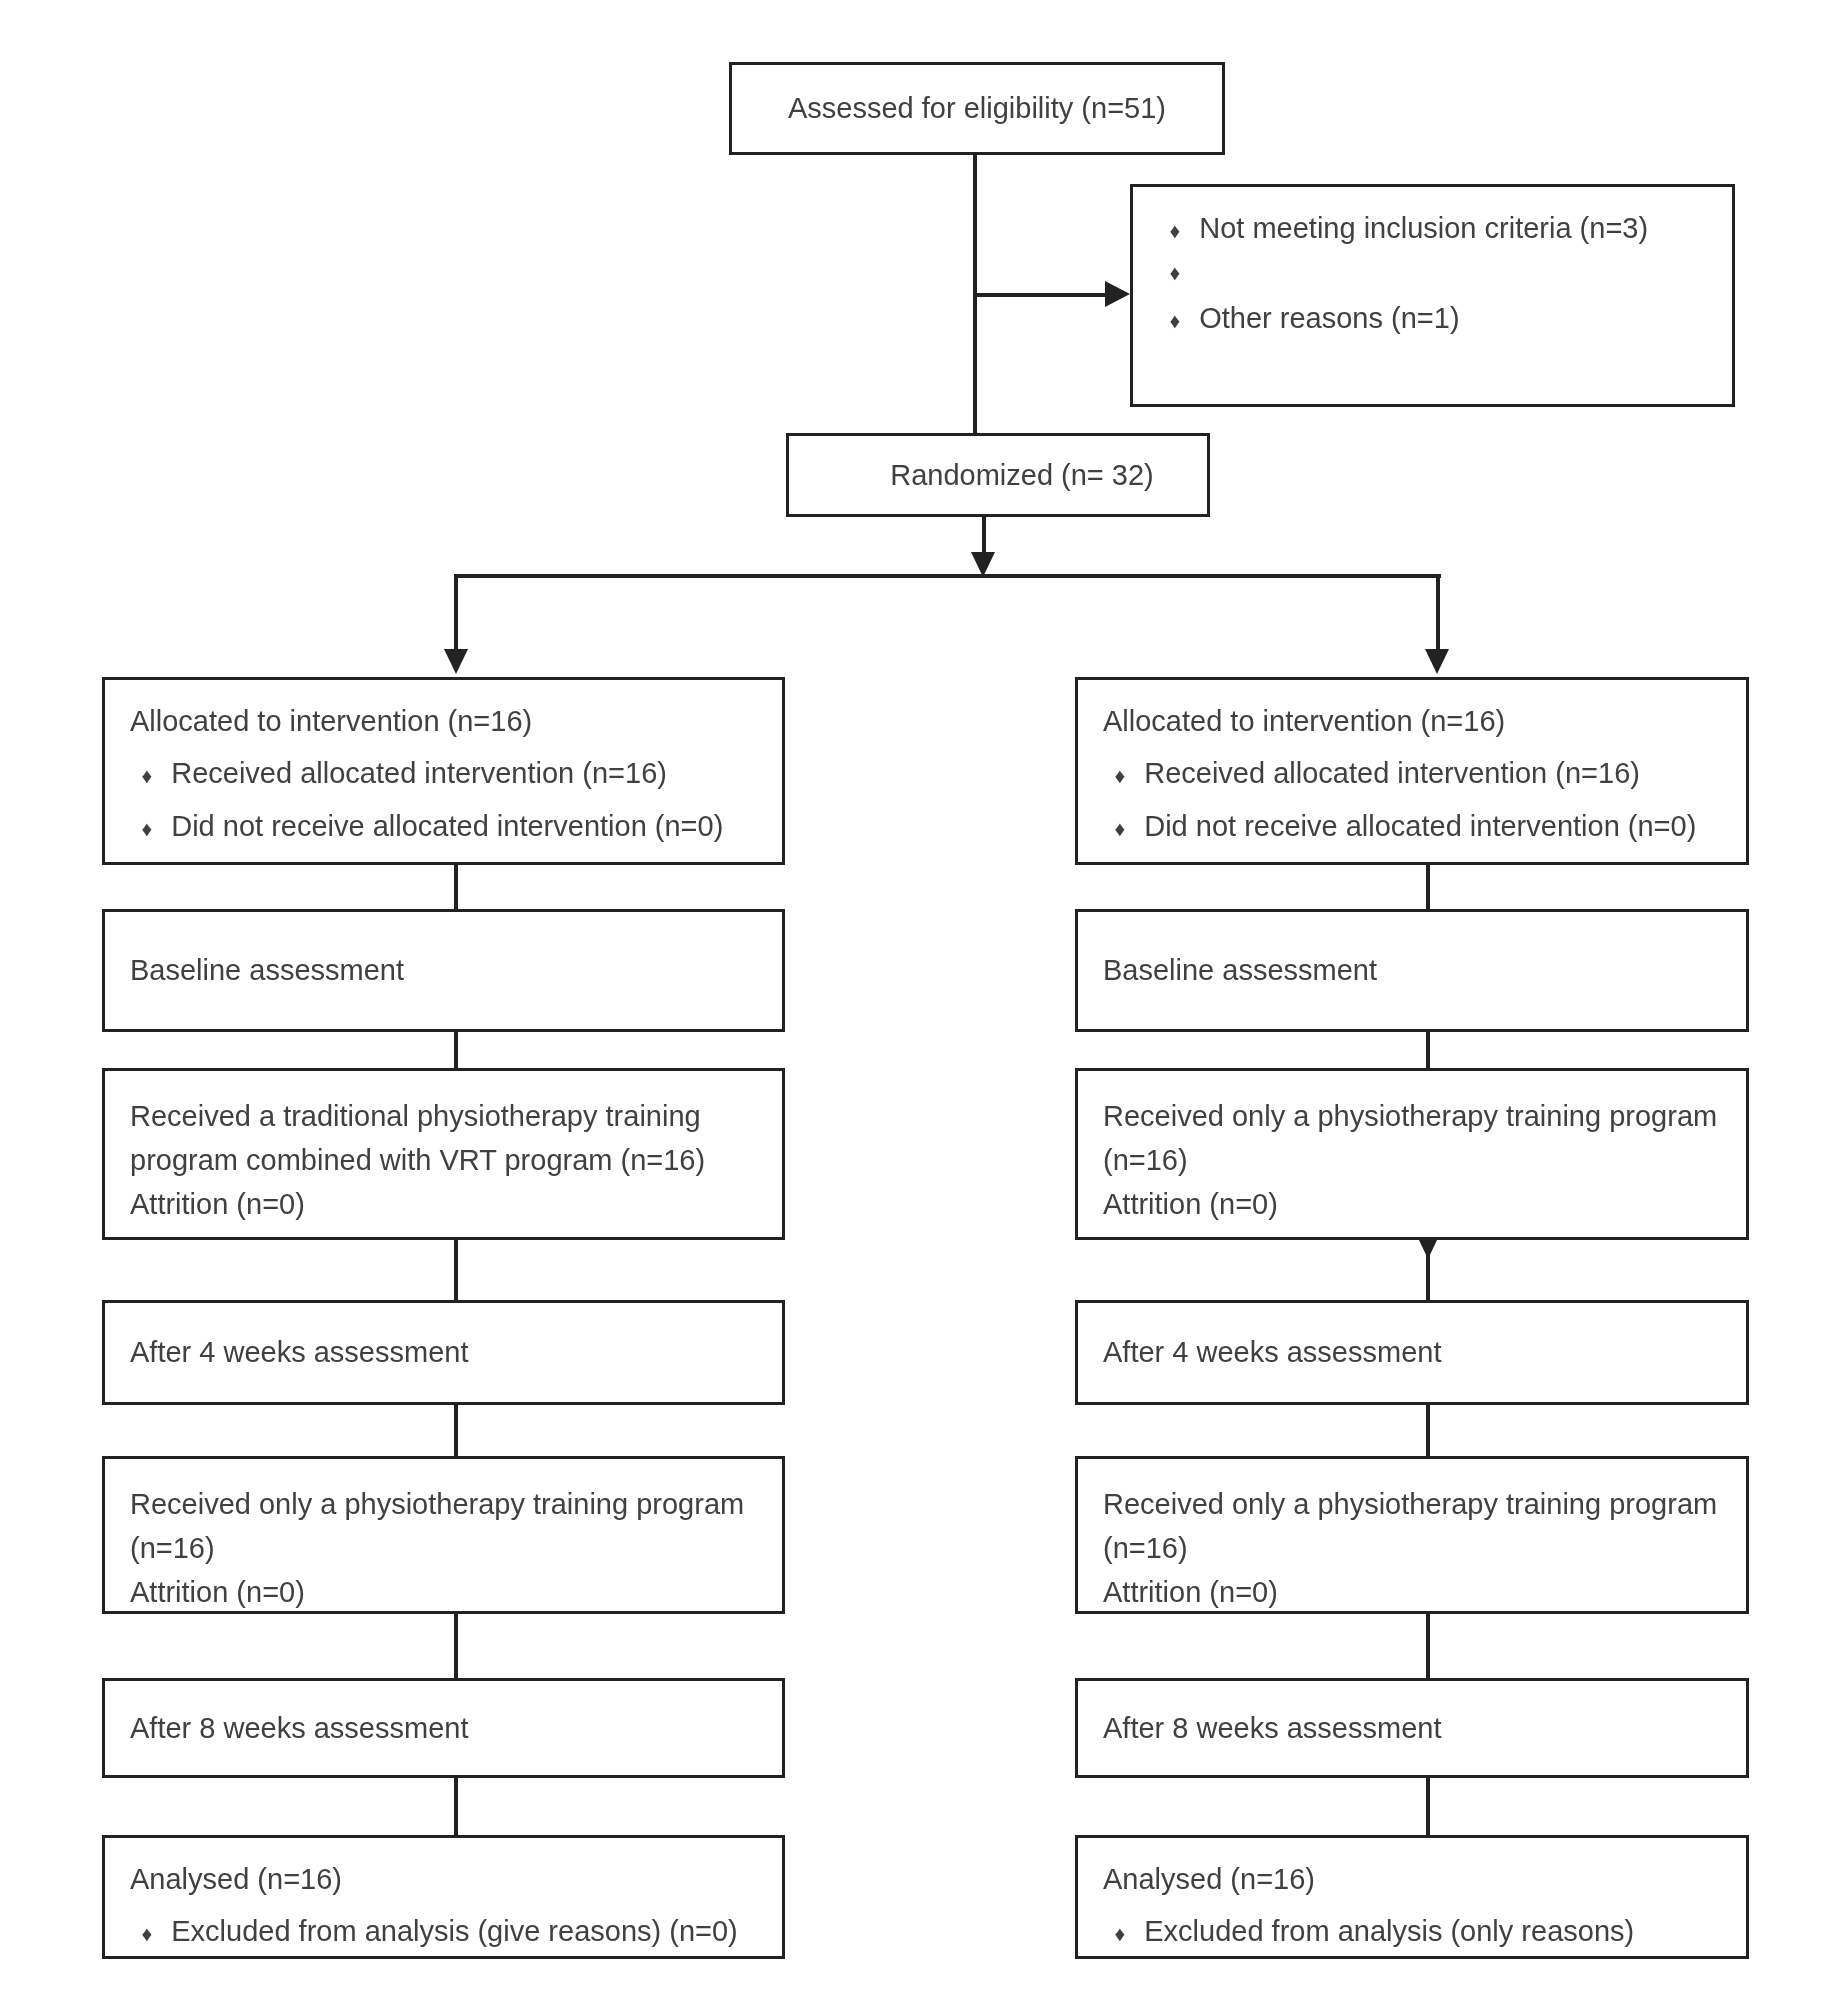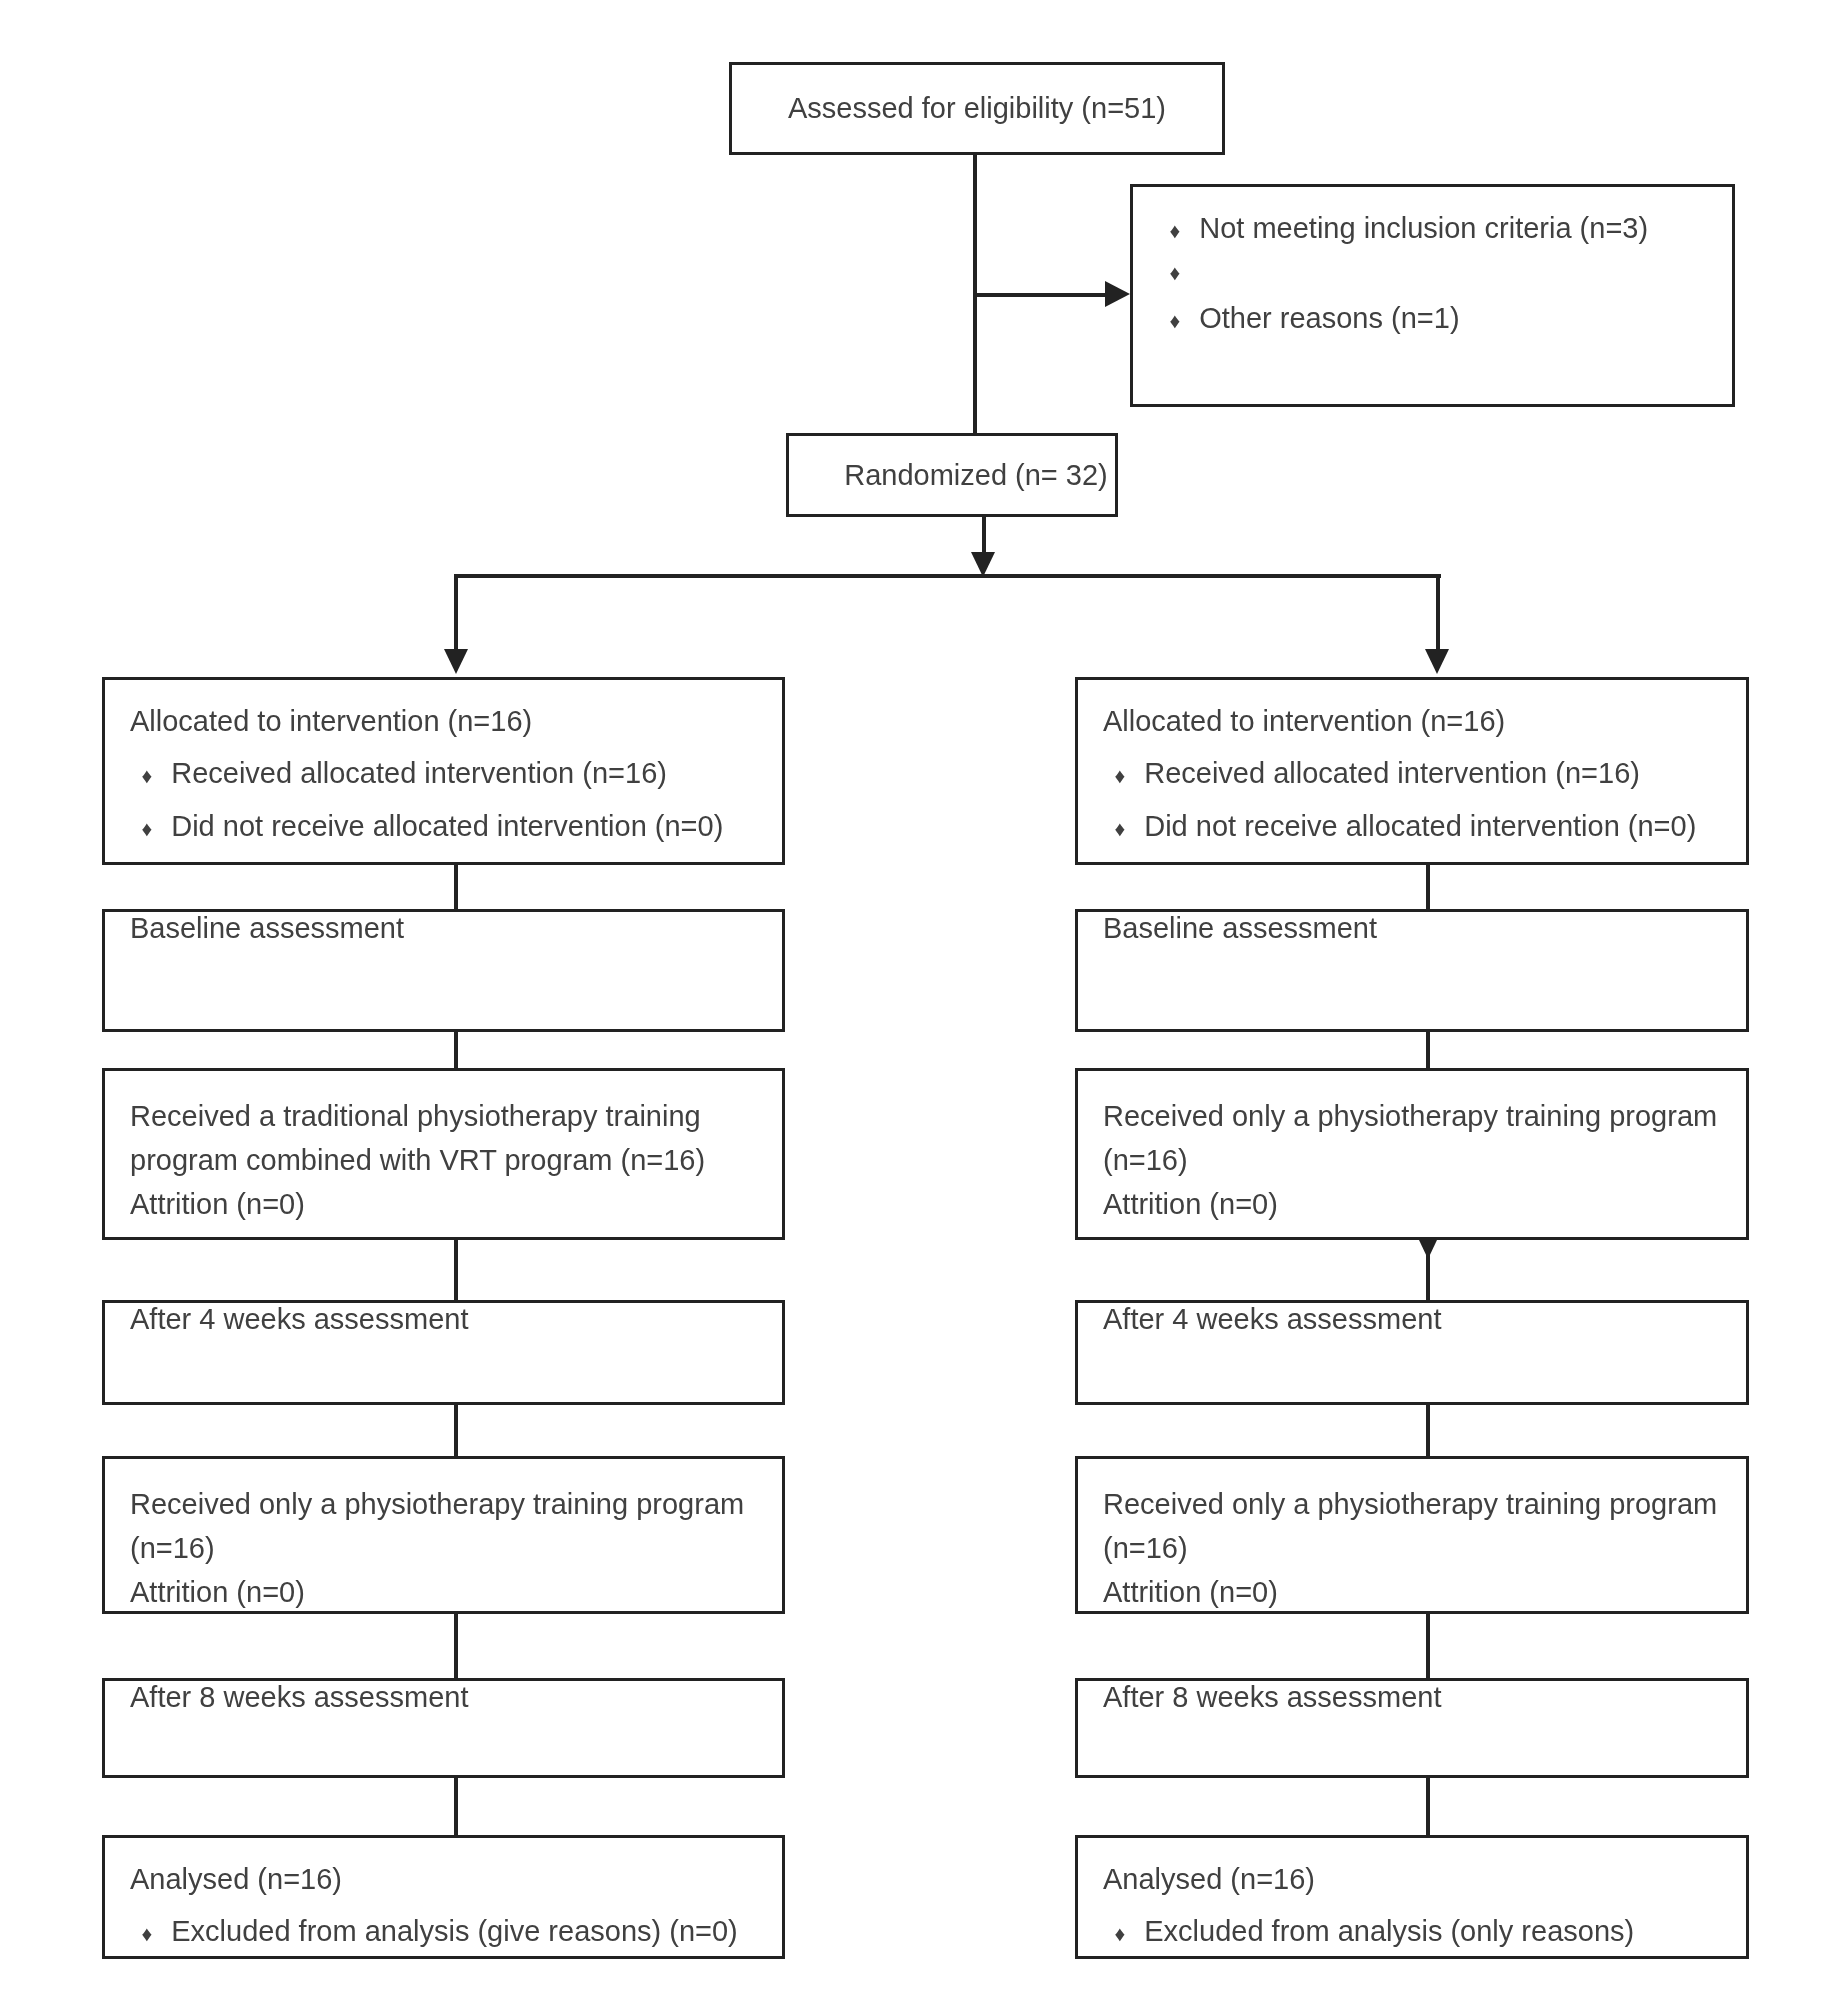--- a/index.html
+++ b/index.html
@@ -12,21 +12,21 @@
     overflow:hidden;
   }
   .box {
     position:absolute;
     box-sizing:border-box;
     border:3.8px solid #222222;
     background:#ffffff;
     font-size:29px;
   }
   .box.center { display:flex; align-items:center; justify-content:center; }
-  .box.leftlab { display:flex; padding-left:25px; }
+  .box.leftlab { display:flex; align-items:center; padding-left:25px; }
   .box.list { padding:15.3px 0 0 25px; line-height:1.8; }
   .box.lines { padding:23px 25px 16px 25px; line-height:1.52; }
   .trow { white-space:nowrap; }
   .brow { display:flex; align-items:baseline; gap:19px; padding-left:11.5px; white-space:nowrap; }
   .bg { font-size:21px; flex:0 0 auto; }
   .vline { position:absolute; width:3.8px; background:#222222; }
   .hline { position:absolute; height:3.8px; background:#222222; }
   .arr-down {
     position:absolute; width:0; height:0;
     border-left:12.4px solid transparent;
@@ -89,21 +89,21 @@
     </div>
     <div class="brow">
       <span class="bg">♦</span>
     </div>
     <div class="brow">
       <span class="bg">♦</span>
       <span>Other reasons (n=1)</span>
     </div>
   </div>
 
-  <div class="box center" style="left:786px; top:433px; width:332px; height:84px;padding-left:48px;">
+  <div class="box center" style="left:786px; top:433px; width:424px; height:84px;padding-left:48px;">
     <span>Randomized (n= 32)</span>
   </div>
 
   <div class="box list" style="left:102px; top:677px; width:683px; height:188px;">
     <div class="trow">Allocated to intervention (n=16)</div>
     <div class="brow">
       <span class="bg">♦</span>
       <span>Received allocated intervention (n=16)</span>
     </div>
     <div class="brow">

